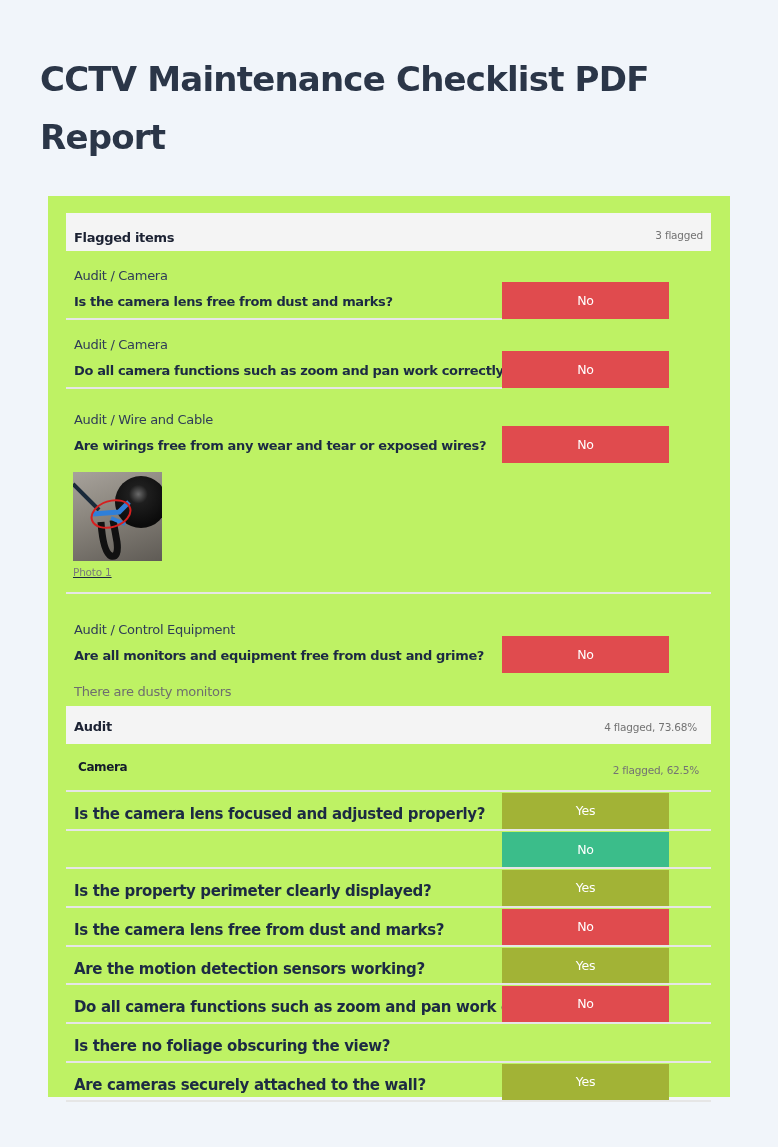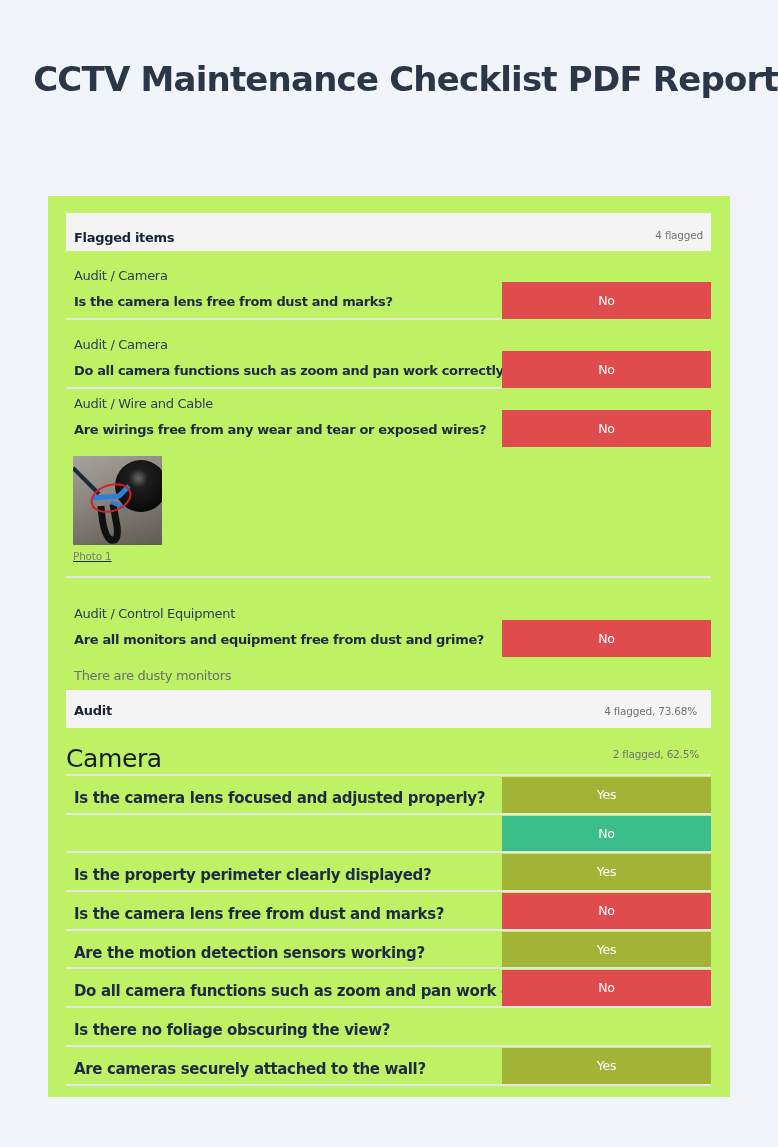--- a/index.html
+++ b/index.html
@@ -7,26 +7,27 @@
     body {
       background: #f1f5fa;
       font-family: "DejaVu Sans", "Liberation Sans", sans-serif;
       color: #1c2a43;
       position: relative;
       overflow: hidden;
     }
     .page-title {
       position: absolute;
       left: 0; top: 50px; width: 778px;
-      text-align: right;
+      text-align: left;
       font-size: 34px;
       font-weight: bold;
       line-height: 58px;
       color: #2b3648;
       letter-spacing: -0.8px;
+      padding-left: 40px;
     }
     .card {
       position: absolute;
       left: 48px; top: 196px;
       width: 682px; height: 901px;
       background: #bef264;
     }
     .inner {
       position: absolute;
       left: 18px; top: 17px;
@@ -62,21 +63,21 @@
       font-size: 13px; font-weight: bold; color: #1c2a43;
       letter-spacing: -0.35px;
       white-space: nowrap;
     }
     .qrow .divider {
       position: absolute; left: 0; bottom: 0;
       width: 436px; height: 2px; background: #e6e6e6;
     }
     .resp {
       position: absolute; left: 436px; top: 0;
-      width: 209px; height: 37px;
+      width: 167px; height: 37px;
       color: #ffffff;
       font-size: 12.5px;
       text-align: center;
       line-height: 37px;
       letter-spacing: -0.2px;
     }
     .photo-block {
       padding-left: 7px;
       padding-top: 8px;
       height: 128px;
@@ -99,22 +100,22 @@
     }
     .note {
       font-size: 13px; color: #6e6e6e;
       padding-left: 8px;
       letter-spacing: -0.3px;
     }
     .cat-heading {
       position: relative; height: 48px;
     }
     .cat-heading .title {
-      position: absolute; left: 0; top: 16px;
-      font-size: 25px; font-weight: normal; color: #151c2a;
+      position: absolute; left: 12px; top: 16px;
+      font-size: 12px; font-weight: bold; color: #151c2a;
       letter-spacing: -0.4px;
     }
     .cat-heading .meta {
       position: absolute; right: 12px; top: 20px;
       font-size: 10.5px; color: #737373;
       letter-spacing: -0.2px;
     }
     .cat-heading .divider {
       position: absolute; left: 0; bottom: 0;
       width: 645px; height: 2px; background: #e6e6e6;
@@ -134,42 +135,42 @@
 </head>
 <body>
 
 <h1 class="page-title">CCTV Maintenance Checklist PDF Report</h1>
 
 <div class="card">
   <div class="inner">
 
     <div class="section-header">
       <span class="label">Flagged items</span>
-      <span class="meta">4 flagged</span>
+      <span class="meta">3 flagged</span>
     </div>
 
     <div class="flag-item" style="padding-top:17px;">
       <div class="crumb" style="height:14px;">Audit / Camera</div>
       <div class="qrow" style="margin-top:0;">
         <span class="q">Is the camera lens free from dust and marks?</span>
         <div class="resp" style="background:#e04b4e;">No</div>
         <div class="divider"></div>
       </div>
     </div>
 
     <div class="flag-item" style="padding-top:17px;">
       <div class="crumb" style="height:14px;">Audit / Camera</div>
       <div class="qrow">
         <span class="q">Do all camera functions such as zoom and pan work correctly?</span>
         <div class="resp" style="background:#e04b4e;">No</div>
         <div class="divider"></div>
       </div>
     </div>
 
-    <div class="flag-item" style="padding-top:7px;">
+    <div class="flag-item" style="padding-top:7px;margin-top:16px;">
       <div class="crumb" style="height:14px;">Audit / Wire and Cable</div>
       <div class="qrow">
         <span class="q">Are wirings free from any wear and tear or exposed wires?</span>
         <div class="resp" style="background:#e04b4e;">No</div>
       </div>
       <div class="photo-block">
         <div class="photo">
           <svg width="89" height="89" viewBox="0 0 89 89">
             <defs>
               <radialGradient id="ball" cx="45%" cy="35%" r="60%">

